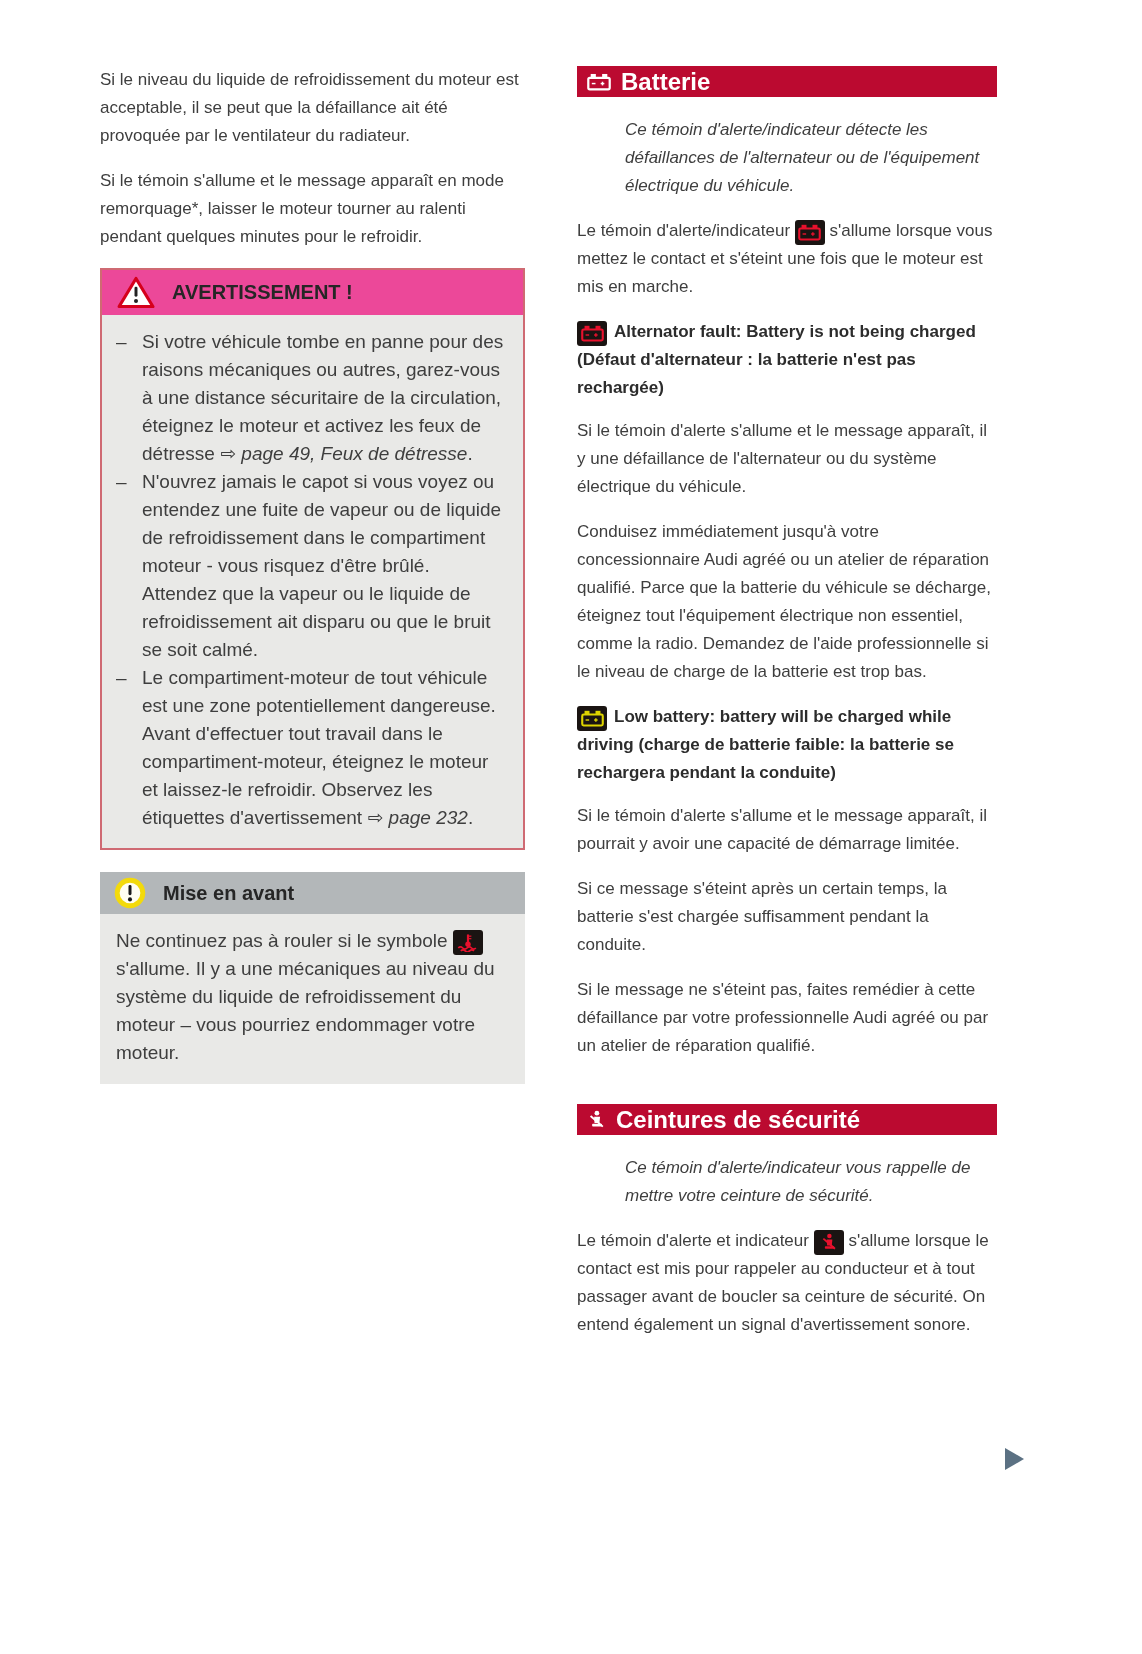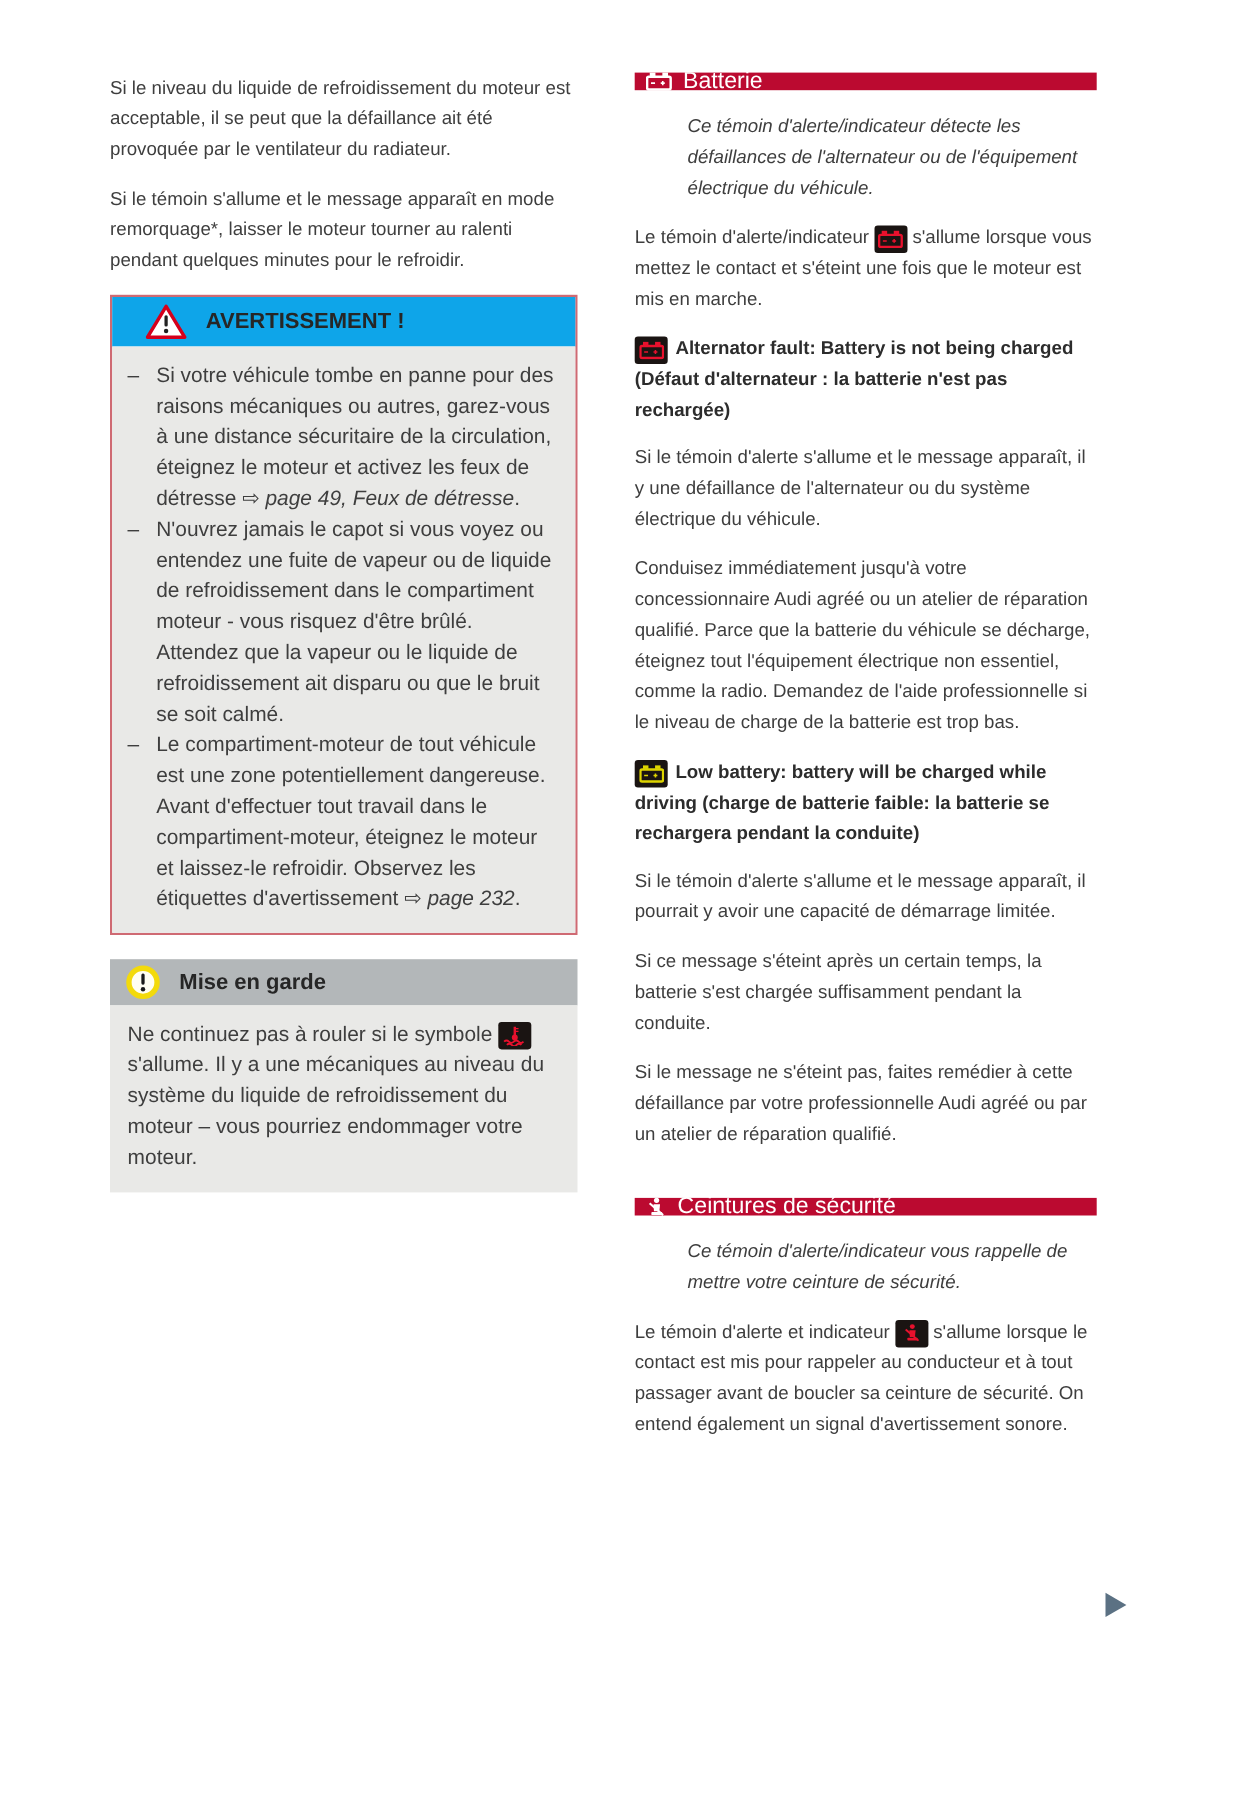--- a/index.html
+++ b/index.html
@@ -30,37 +30,37 @@
   .chip {
     display:inline-flex; align-items:center; justify-content:center;
     width:30px; height:25px; border-radius:3px;
     background:#1a1412; vertical-align:-5px;
   }
   .chip-lead { margin-right:7px; }
   .chip-red { color:#e8112d; }
   .chip-yellow { color:#ded400; }
 
   .warn-box { border:2px solid #cf6a73; margin:6px 0 22px; }
-  .warn-head { display:flex; align-items:center; gap:17px; background:#0ea5e9; padding:6px 30px; }
+  .warn-head { display:flex; align-items:center; gap:17px; background:#ec4899; padding:6px 15px; }
   .warn-title { font-size:20px; font-weight:bold; color:#262626; }
   .warn-body { background:#e9e9e7; padding:13px 16px 16px 14px; }
   .warn-item { display:flex; font-size:19px; line-height:28px; }
   .warn-item .dash { width:26px; flex:none; }
   .warn-item .warn-text { flex:1; }
 
   .caution-box { margin:0 0 20px; }
   .caution-head { display:flex; align-items:center; gap:17px; background:#b3b7b9; padding:5px 14px; }
   .caution-title { font-size:20px; font-weight:bold; color:#262626; }
   .caution-body { background:#e9e9e7; padding:13px 16px 17px; font-size:19px; line-height:28px; }
 
   .banner {
     display:flex; align-items:center; gap:10px;
     background:#bb0a30; color:#ffffff;
-    font-size:21px; font-weight:normal;
-    padding:3px 10px; height:16px; box-sizing:border-box;
+    font-size:24px; font-weight:bold;
+    padding:3px 10px; height:31px; box-sizing:border-box;
     margin:0 0 19px;
   }
   .banner-belt { margin-top:44px; }
   .banner .b-icon { display:inline-flex; color:#ffffff; }
 
   .next-marker {
     position:absolute; right:118px; top:1448px;
     width:0; height:0;
     border-left:19px solid #5b7183;
     border-top:11px solid transparent;
@@ -143,21 +143,21 @@
         </div>
       </section>
 
       <section class="caution-box">
         <div class="caution-head">
           <span style="display:inline-flex">
               <svg width="32" height="32">
                 <use href="#sym-caution"></use>
               </svg>
             </span>
-          <span class="caution-title">Mise en garde</span>
+          <span class="caution-title">Mise en avant</span>
         </div>
         <div class="caution-body">
           <span>Ne continuez pas à rouler si le symbole </span><span class="chip chip-red">
               <svg width="22" height="19">
                 <use href="#sym-coolant"></use>
               </svg>
             </span><span> s'allume. Il y a une mécaniques au niveau du système du liquide de refroidissement du moteur – vous pourriez endommager votre moteur.</span>
         </div>
       </section>
     </div>

